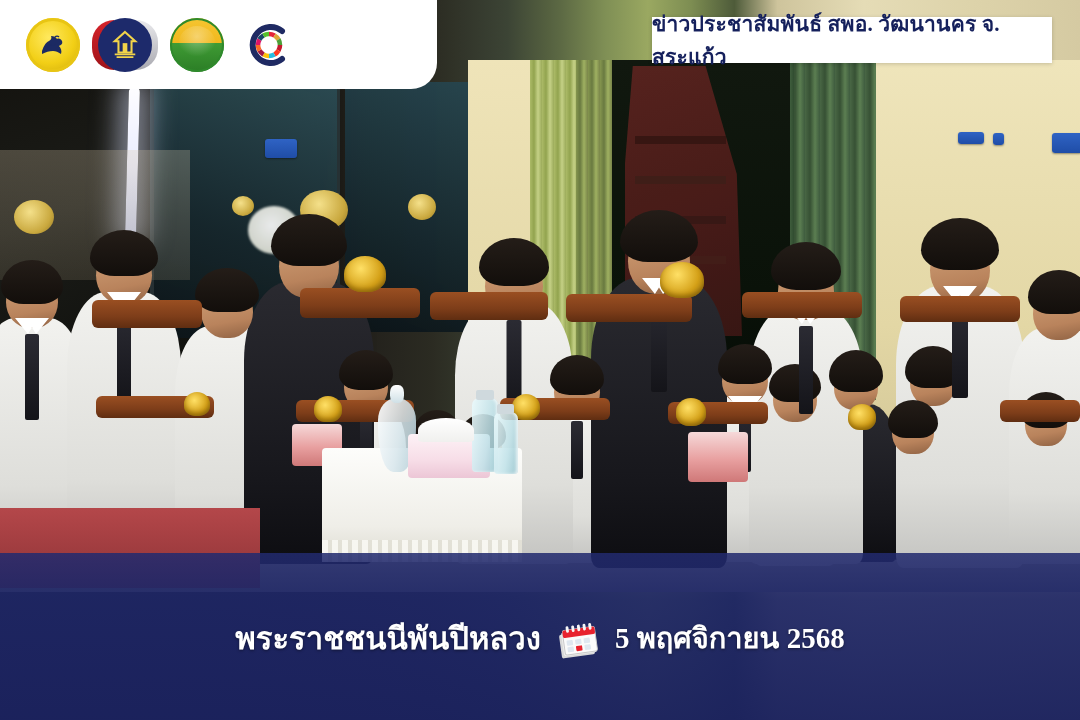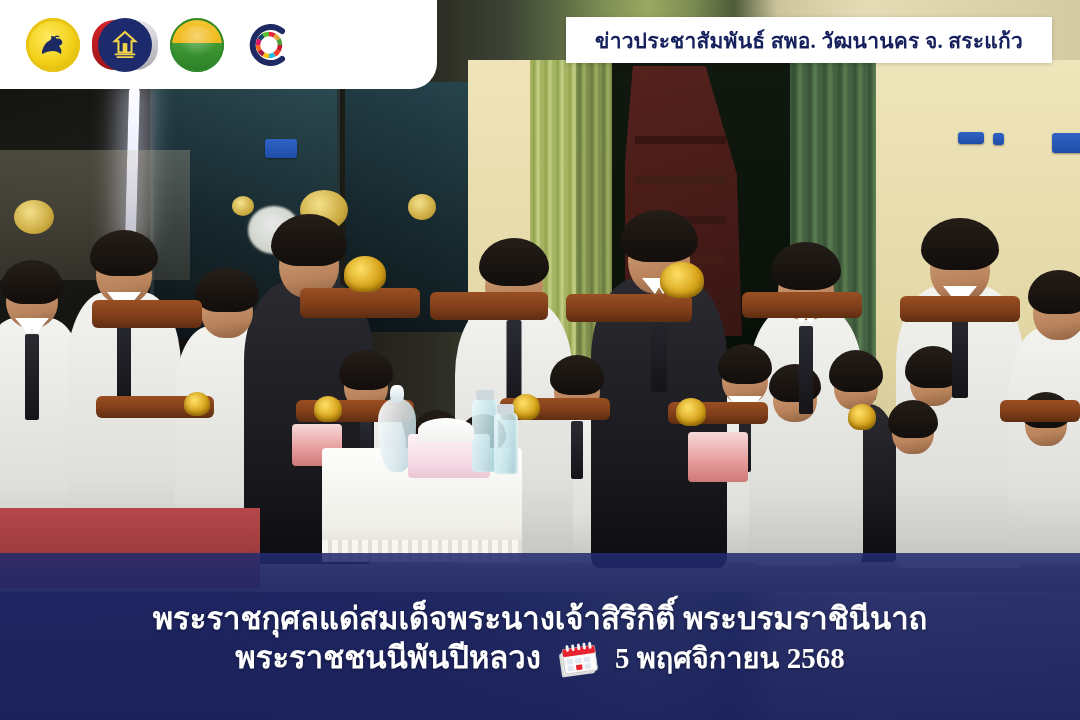--- a/index.html
+++ b/index.html
@@ -275,21 +275,21 @@
     background:radial-gradient(circle at 50% 28%,rgba(255,255,255,.35),transparent 60%);
   }
 
   .logo-cfg { display:flex; align-items:center; gap:6px; margin-left:4px; }
   .cfg-c { position:relative; width:46px; height:46px; }
   .cfg-text { line-height:1.08; color:#1f2a63; font-weight:700; font-size:19px; letter-spacing:.2px; }
 
   
   .top-banner {
     position:absolute; right:28px; top:17px;
-    width:486px; height:46px;
+    width:400px; height:46px;
     background:#ffffff;
     display:flex; align-items:center; justify-content:center;
     z-index:60;
     box-shadow:0 1px 4px rgba(0,0,0,.18);
   }
   .top-banner-text {
     color:#15205c; font-weight:700; font-size:21px; letter-spacing:.2px;
     font-family:"Liberation Serif","DejaVu Serif",serif;
   }
 
@@ -550,21 +550,20 @@
         </g>
       </svg>
     </div>
   </div>
 
   <div class="top-banner">
     <span class="top-banner-text">ข่าวประชาสัมพันธ์ สพอ. วัฒนานคร จ. สระแก้ว</span>
   </div>
 
   <div class="caption">
-    <div class="cap-line">พระราชกุศลแด่สมเด็จพระนางเจ้าสิริกิติ์ พระบรมราชินีนาถ</div>
     <div class="cap-line cap-line-3">
       <span>พระราชชนนีพันปีหลวง</span>
       <svg class="cal-icon" viewBox="0 0 44 42">
         <g transform="rotate(-8 22 21)">
           <rect x="3" y="12" width="35" height="25" rx="2" fill="#d9d9d9"></rect>
           <rect x="5.5" y="10" width="35" height="25" rx="2" fill="#efefef"></rect>
           <rect x="7" y="8" width="34" height="26" rx="2" fill="#fbfbfb" stroke="#c9c9c9" stroke-width="1"></rect>
           <rect x="7" y="8" width="34" height="8" rx="2" fill="#e8222e"></rect>
           <g fill="#dfe7f0">
             <rect x="10" y="19" width="6.5" height="5.5" rx="1"></rect>

